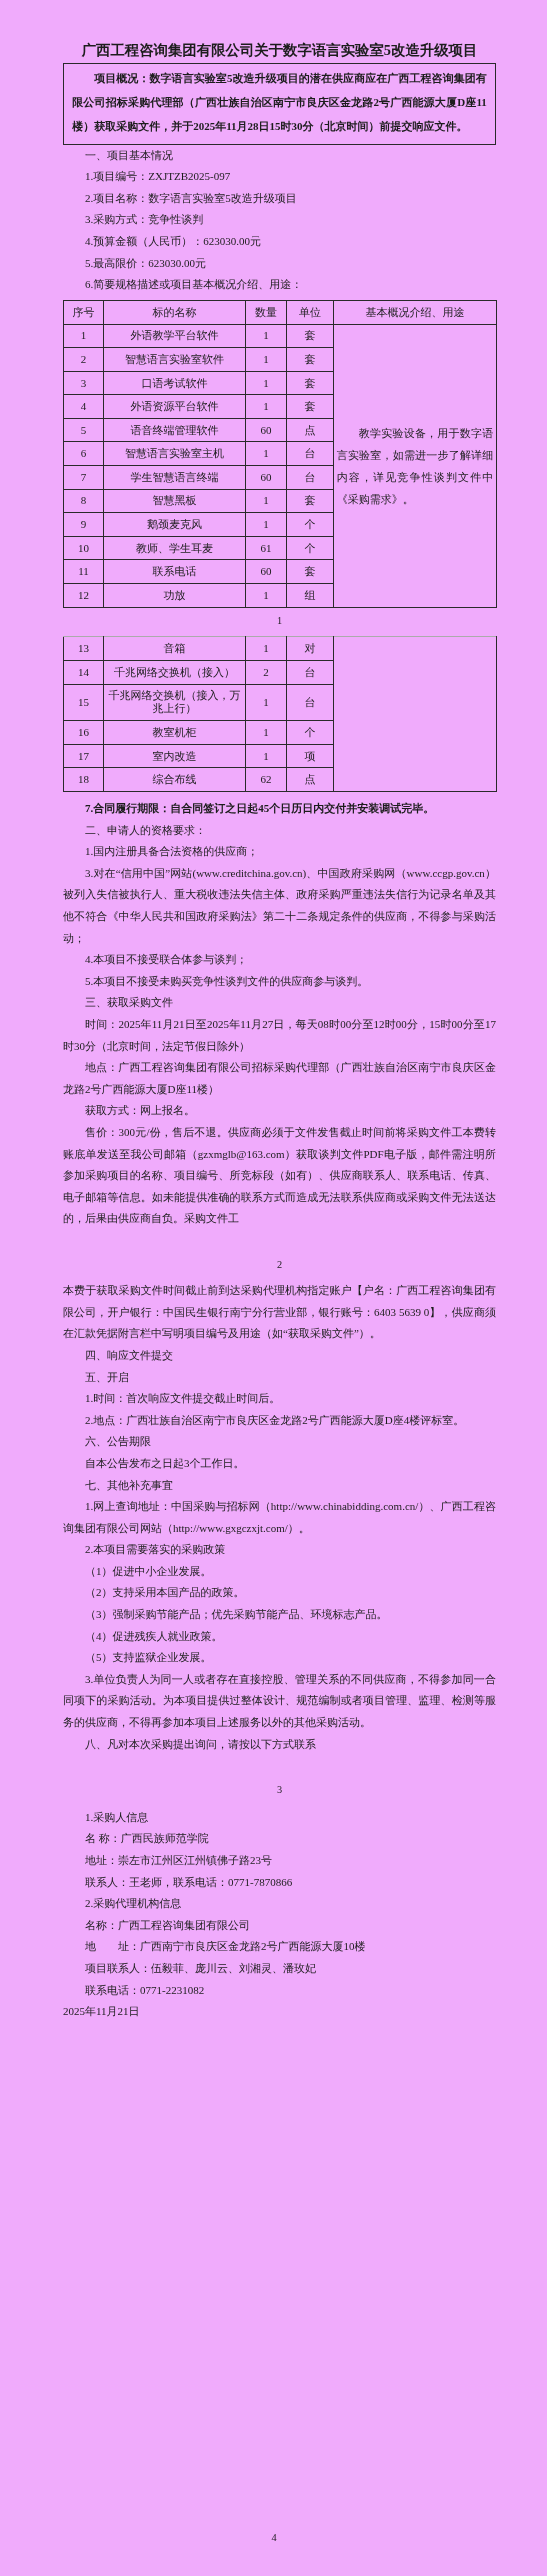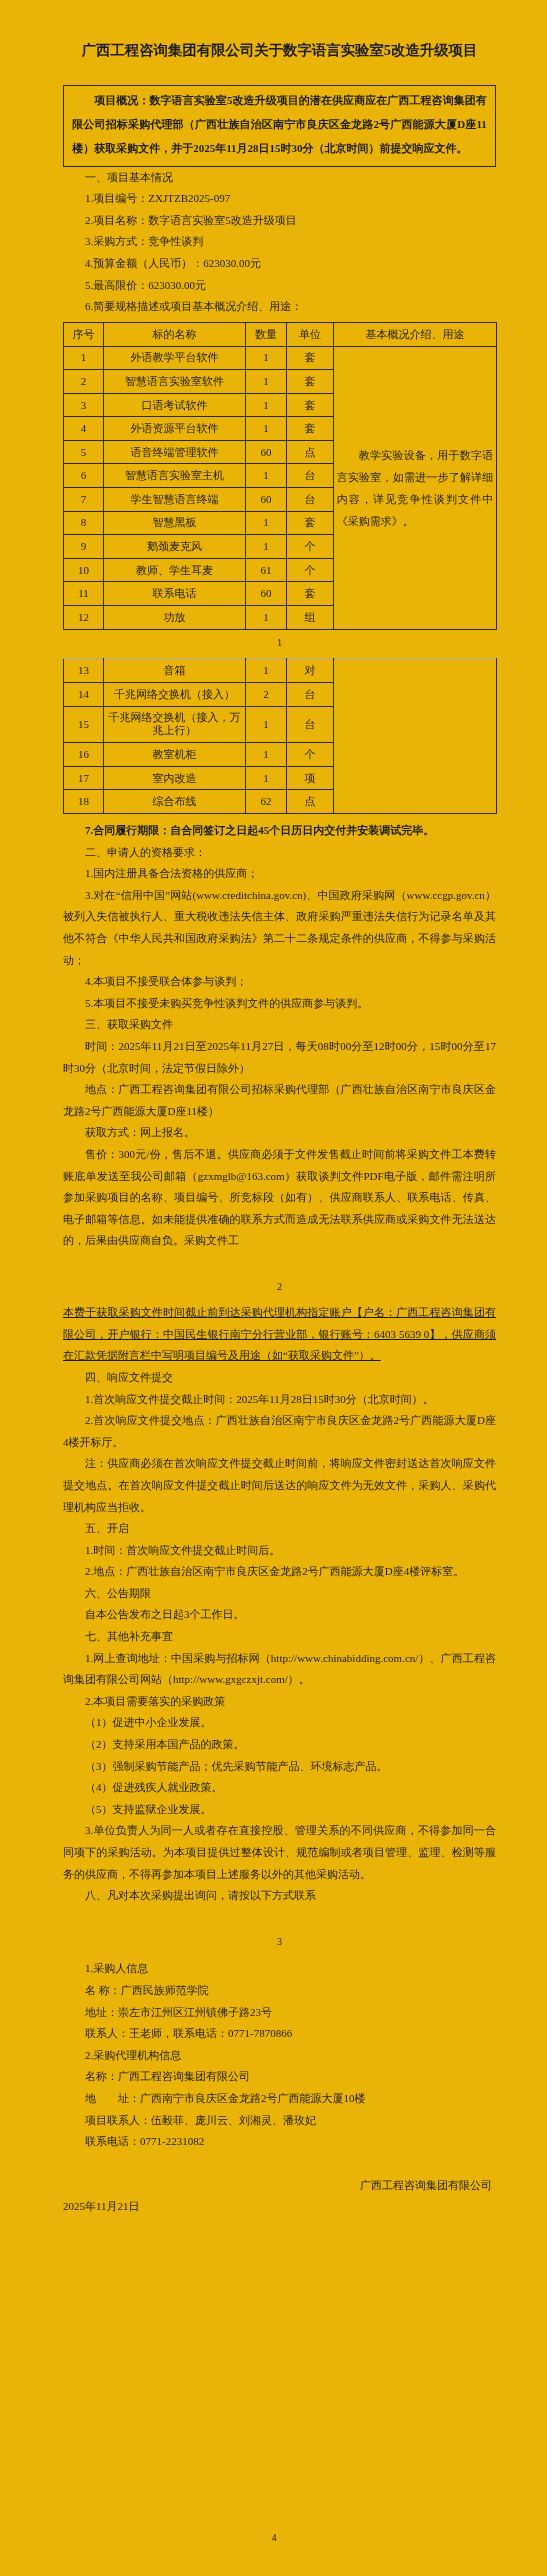--- a/index.html
+++ b/index.html
@@ -1,37 +1,36 @@
 <!DOCTYPE html>
 <html style="font-size:11px"><head>
 <meta charset="utf-8">
 <style>
   html, body { margin:0; padding:0; background:#ffffff; }
   .page {
     position:relative;
     width:548px;
     height:2576px;
     margin:0 auto;
-    background:#eab308;
+    background:#f0abfc;
     box-sizing:border-box;
     padding:38px 52px 0 63px;
     font-family:"Liberation Serif","DejaVu Serif",serif;
     font-size:11px;
     color:#1d1d1d;
     overflow:hidden;
   }
   .title-line {
     font-weight:bold;
     text-align:center;
     font-size:14.4px;
     line-height:25px;
   }
   .overview-box {
     border:1.4px solid #2a2a2a;
-    margin-top:22px;
     padding:3.4px 8.2px 5.5px 8.2px;
     font-weight:bold;
   }
   .overview-box p {
     margin:0;
     text-indent:2em;
     text-align:justify;
     line-height:23.6px;
   }
   .heading {
@@ -44,21 +43,20 @@
     margin:0;
     line-height:21.6px;
     text-indent:2em;
     text-align:justify;
   }
   .para-noindent {
     margin:0;
     line-height:21.6px;
     text-indent:0;
     text-align:justify;
-    text-decoration:underline;
   }
   .pagenum {
     text-align:center;
     font-size:10.3px;
     line-height:16.4px;
     margin:0;
   }
   .pn1 { margin-top:5.5px; margin-bottom:6.8px; }
   .pn2 { margin-top:27px; margin-bottom:6.8px; }
   .pn3 { margin-top:27px; margin-bottom:8.2px; }
@@ -295,25 +293,20 @@
       <p class="para">地点：广西工程咨询集团有限公司招标采购代理部（广西壮族自治区南宁市良庆区金龙路2号广西能源大厦D座11楼）</p>
       <p class="para">获取方式：网上报名。</p>
       <p class="para">售价：300元/份，售后不退。供应商必须于文件发售截止时间前将采购文件工本费转账底单发送至我公司邮箱（gzxmglb@163.com）获取谈判文件PDF电子版，邮件需注明所参加采购项目的名称、项目编号、所竞标段（如有）、供应商联系人、联系电话、传真、电子邮箱等信息。如未能提供准确的联系方式而造成无法联系供应商或采购文件无法送达的，后果由供应商自负。采购文件工</p>
     </div>
 
   <p class="pagenum pn2">2</p>
 
   <p class="para-noindent">本费于获取采购文件时间截止前到达采购代理机构指定账户【户名：广西工程咨询集团有限公司，开户银行：中国民生银行南宁分行营业部，银行账号：6403 5639 0】，供应商须在汇款凭据附言栏中写明项目编号及用途（如“获取采购文件”）。</p>
 
   <p class="heading">四、响应文件提交</p>
-  <div>
-      <p class="para">1.首次响应文件提交截止时间：2025年11月28日15时30分（北京时间）。</p>
-      <p class="para">2.首次响应文件提交地点：广西壮族自治区南宁市良庆区金龙路2号广西能源大厦D座4楼开标厅。</p>
-      <p class="para">注：供应商必须在首次响应文件提交截止时间前，将响应文件密封送达首次响应文件提交地点。在首次响应文件提交截止时间后送达的响应文件为无效文件，采购人、采购代理机构应当拒收。</p>
-    </div>
 
   <p class="heading">五、开启</p>
   <div>
       <p class="para">1.时间：首次响应文件提交截止时间后。</p>
       <p class="para">2.地点：广西壮族自治区南宁市良庆区金龙路2号广西能源大厦D座4楼评标室。</p>
     </div>
 
   <p class="heading">六、公告期限</p>
   <div>
       <p class="para">自本公告发布之日起3个工作日。</p>
@@ -340,19 +333,18 @@
       <p class="para">名 称：广西民族师范学院</p>
       <p class="para">地址：崇左市江州区江州镇佛子路23号</p>
       <p class="para">联系人：王老师，联系电话：0771-7870866</p>
       <p class="para">2.采购代理机构信息</p>
       <p class="para">名称：广西工程咨询集团有限公司</p>
       <p class="para">地　　址：广西南宁市良庆区金龙路2号广西能源大厦10楼</p>
       <p class="para">项目联系人：伍毅菲、庞川云、刘湘灵、潘玫妃</p>
       <p class="para">联系电话：0771-2231082</p>
     </div>
 
-  <div class="sig-company">广西工程咨询集团有限公司</div>
   <div class="sig-date">2025年11月21日</div>
 
   <p class="pagenum pn4">4</p>
 
 </div>
 
 
 </body></html>

